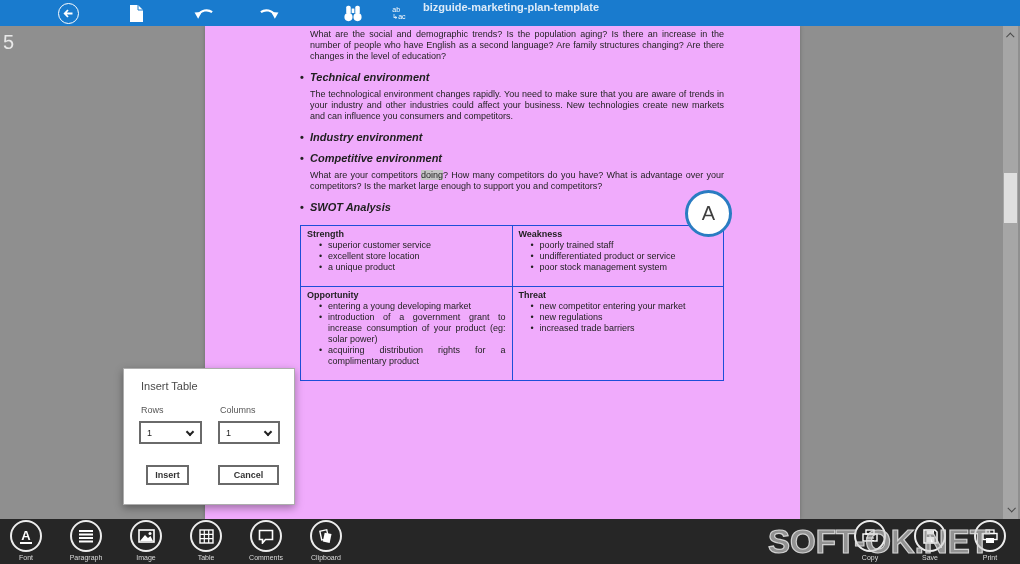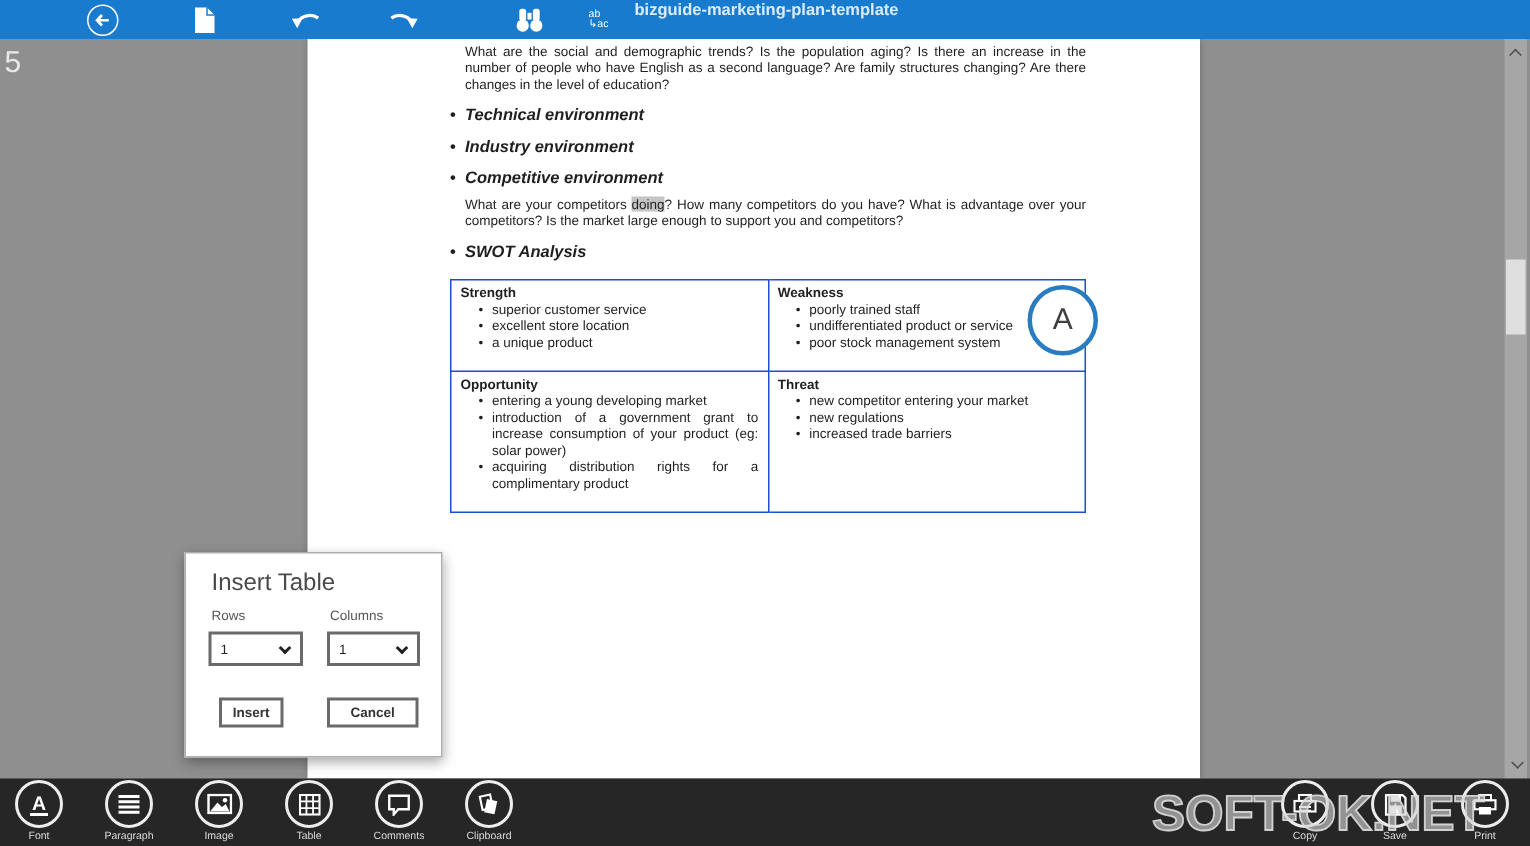--- a/index.html
+++ b/index.html
@@ -9,21 +9,21 @@
   
   .topbar { position:absolute; left:0; top:0; width:1020px; height:26px; background:#197bce; z-index:20; }
   .tbtn { position:absolute; top:0; height:26px; background:none; border:none; color:#fff; display:flex; align-items:center; justify-content:center; cursor:pointer; }
   .tb-title { position:absolute; left:1px; top:0; width:1020px; height:14px; display:flex; align-items:center; justify-content:center; color:#dcebf8; font-size:11px; pointer-events:none;font-weight:bold; }
   .backcirc { width:21px; height:21px; border:1.6px solid #fff; border-radius:50%; display:flex; align-items:center; justify-content:center; }
   .repico { display:flex; flex-direction:column; line-height:7px; font-size:7px; color:#fff; text-align:left; }
 
   
   .canvas { position:absolute; left:0; top:26px; width:1020px; height:493px; background:#8f8f8f; }
   .page-indicator { position:absolute; left:3px; top:5px; color:#e8e8e8; font-size:20px; }
-  .page { position:absolute; left:205px; top:0; width:595px; height:493px; background:#ffffff; box-shadow:0 0 4px rgba(0,0,0,.25); }
+  .page { position:absolute; left:205px; top:0; width:595px; height:493px; background:#f0abfc; box-shadow:0 0 4px rgba(0,0,0,.25); }
 
   .doc { position:absolute; left:95px; top:3px; width:424px; color:#1f1f1f; font-size:9px; line-height:11px; }
   .doc p { text-align:justify; margin:0 0 0 10px; }
   .bullet-h { margin:10px 0 6px 0; font-weight:bold; font-style:italic; font-size:11px; }
   .bullet-h .bdot { display:inline-block; width:10px; font-style:normal; }
   .hl { background:#c4c4c4; }
 
   .swot-table { border-collapse:collapse; margin:12px 0 0 0; width:424px; table-layout:fixed; }
   .swot-table td { border:1px solid #1d4ed8; vertical-align:top; padding:3px 6px 5px 6px; font-size:9px; line-height:11px; text-align:justify; }
   .cell-title { font-weight:bold; }
@@ -39,21 +39,21 @@
   .scrollbar { position:absolute; right:2px; top:0; width:15px; height:493px; background:#a6a6a6; }
   .sb-arrow { position:absolute; left:0; width:15px; height:16px; display:flex; align-items:center; justify-content:center; }
   .sb-arrow.up { top:2px; } .sb-arrow.down { bottom:2px; }
   .chev { width:6px; height:6px; border-left:1.8px solid #4a4a4a; border-top:1.8px solid #4a4a4a; }
   .chev.up { transform:rotate(45deg) translateY(1px); }
   .chev.down { transform:rotate(225deg) translateY(1px); }
   .sb-thumb { position:absolute; left:1px; top:147px; width:13px; height:50px; background:#dfdfdf; }
 
   
   .dialog { position:absolute; left:123px; top:368px; width:172px; height:137px; background:#fff; border:1px solid #adadad; box-shadow:0 3px 8px rgba(0,0,0,.35); z-index:40; font-size:9px; color:#444; }
-  .dlg-title { position:absolute; left:17px; top:11px; font-size:16px; color:#4a4a4a; }
+  .dlg-title { position:absolute; left:17px; top:11px; font-size:11px; color:#4a4a4a; }
   .dlg-label-rows { position:absolute; left:17px; top:36px; color:#565656; }
   .dlg-label-cols { position:absolute; left:96px; top:36px; color:#565656; }
   .dd { position:absolute; top:52px; height:23px; border:2px solid #6a6a6a; background:#fff; display:flex; align-items:center; cursor:pointer; }
   .dd1 { left:15px; width:63px; } .dd2 { left:94px; width:62px; }
   .dd .val { margin-left:6px; color:#222; }
   .dd .ddchev { position:absolute; right:7px; top:6px; width:6px; height:6px; border-right:2px solid #222; border-bottom:2px solid #222; transform:rotate(45deg); }
   .dlg-btn { position:absolute; top:96px; height:20px; border:2px solid #6a6a6a; background:#fff; font-size:9px; font-weight:bold; color:#333; cursor:pointer; font-family:"Liberation Sans",sans-serif; }
   .btn-insert { left:22px; width:43px; } .btn-cancel { left:94px; width:61px; }
 
   
@@ -138,20 +138,21 @@
     <div class="page-indicator">5</div>
 
     <section class="page">
       <div class="doc">
 
         <p>What are the social and demographic trends?  Is the population aging? Is there an increase in the number of people who have English as a second language?  Are family structures changing?  Are there changes in the level of education?</p>
 
         <div class="bullet-h">
           <span class="bdot">•</span><span>Technical environment</span>
         </div>
+        <p>The technological environment changes rapidly.  You need to make sure that you are aware of trends in your industry and other industries could affect your business.  New technologies create new markets and can influence you consumers and competitors.</p>
 
         <div class="bullet-h">
           <span class="bdot">•</span><span>Industry environment</span>
         </div>
 
         <div class="bullet-h">
           <span class="bdot">•</span><span>Competitive environment</span>
         </div>
         <p><span>What are your competitors </span><span class="hl">doing</span><span>?  How many competitors do you have?  What is advantage over your competitors?  Is the market large enough to support you and competitors?</span></p>
 

